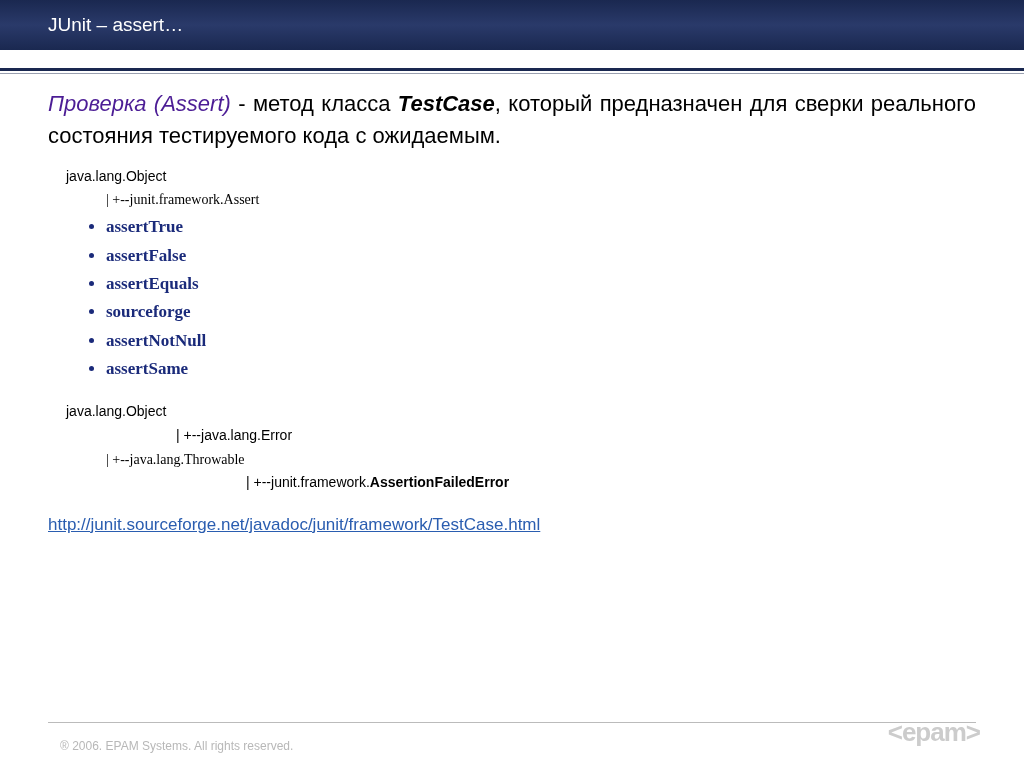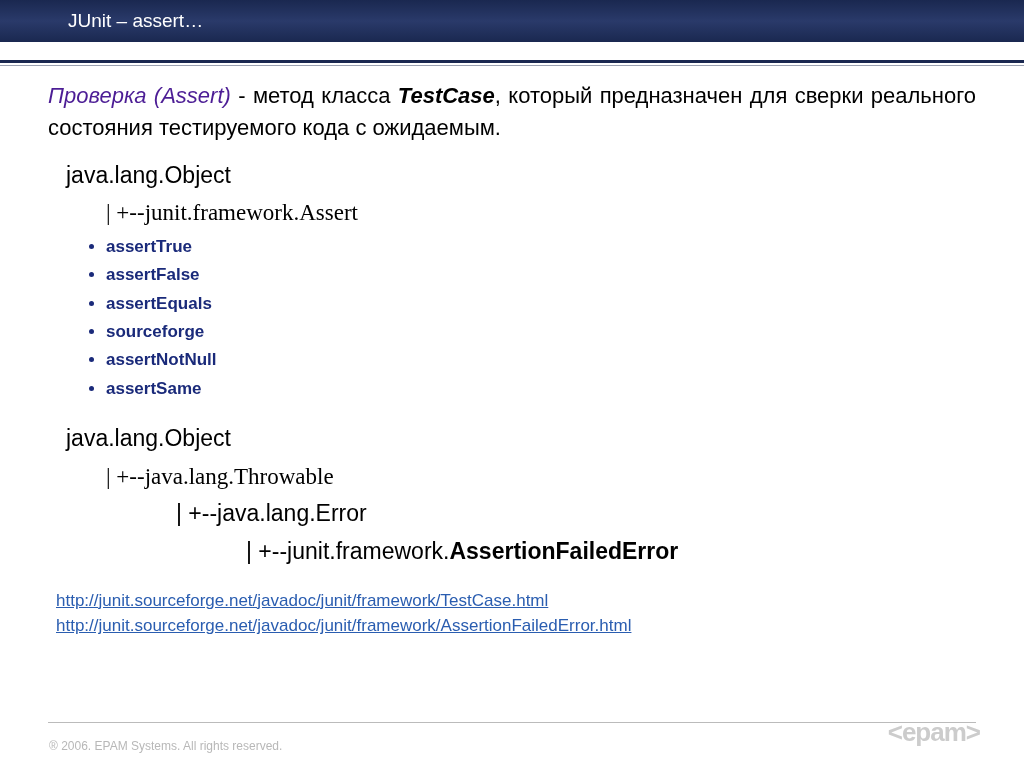--- a/index.html
+++ b/index.html
@@ -6,24 +6,24 @@
   body {
     font-family: Verdana, Arial, sans-serif;
     width: 1024px;
     height: 767px;
     background: #ffffff;
     position: relative;
     overflow: hidden;
   }
   .header {
     background: linear-gradient(to bottom, #1a2850 0%, #2a3a6a 50%, #1a2850 100%);
-    height: 42px;
+    height: 50px;
     display: flex;
     align-items: center;
-    padding-left: 68px;
+    padding-left: 48px;
   }
   .header-title {
     color: #ffffff;
     font-size: 19px;
     font-weight: normal;
   }
   .rule-dark {
     height: 3px;
     background: #1a2850;
     margin-top: 18px;
@@ -46,64 +46,64 @@
   .term {
     color: #4c1d95;
     font-style: italic;
     font-weight: normal;
   }
   .term2 {
     font-style: italic;
     font-weight: bold;
   }
   .tree {
-    font-size: 23px;
+    font-size: 14px;
     line-height: 1.55;
     margin-left: 18px;
   }
   .tree-line {
     margin: 2px 0;
   }
   .indent1 { padding-left: 40px; font-family: Liberation Serif, serif; }
   .indent2 { padding-left: 110px; }
   .indent3 { padding-left: 180px; }
   .assert-list {
     font-size: 17px;
     line-height: 1.55;
     list-style: disc;
     margin-left: 58px;
     color: #1a2a7a;
   }
   .assert-list li {
     font-weight: bold;
     padding: 1px 0;
+    font-family: Liberation Serif, serif;
   }
   .spacer { height: 16px; }
   .links {
     font-size: 17px;
     line-height: 1.5;
     margin-top: 18px;
-    margin-left: 8px;
   }
   .links a {
     color: #2a5db0;
     text-decoration: underline;
   }
   .footer-rule {
     position: absolute;
     bottom: 44px;
     left: 48px;
     right: 48px;
     height: 1px;
     background: #bbb;
   }
   .footer {
     position: absolute;
     bottom: 14px;
-    left: 49px;
+    left: 60px;
     font-size: 12px;
     color: #b8b8b8;
   }
   .logo {
     position: absolute;
     bottom: 19px;
     right: 44px;
     font-size: 26px;
     font-weight: bold;
     color: #cccccc;
@@ -139,29 +139,28 @@
     <li>assertEquals</li>
     <li>sourceforge</li>
     <li>assertNotNull</li>
     <li>assertSame</li>
   </ul>
 
   <div class="spacer"></div>
 
   <div class="tree">
     <div class="tree-line">java.lang.Object</div>
+    <div class="tree-line indent2">| +--java.lang.Error</div>
     <div class="tree-line indent1">| +--java.lang.Throwable</div>
-    <div class="tree-line indent2">| +--java.lang.Error</div>
     <div class="tree-line indent3">
       <span>| +--junit.framework.</span><span class="bold">AssertionFailedError</span>
     </div>
   </div>
 
   <div class="links">
     <div><a href="#">http://junit.sourceforge.net/javadoc/junit/framework/TestCase.html</a></div>
-    <div><a href="#">http://junit.sourceforge.net/javadoc/junit/framework/AssertionFailedError.html</a></div>
   </div>
 
 </div>
 
 <div class="footer-rule"></div>
 <div class="footer">® 2006. EPAM Systems. All rights reserved.</div>
 <div class="logo">&lt;epam&gt;</div>
 
 </body></html>

